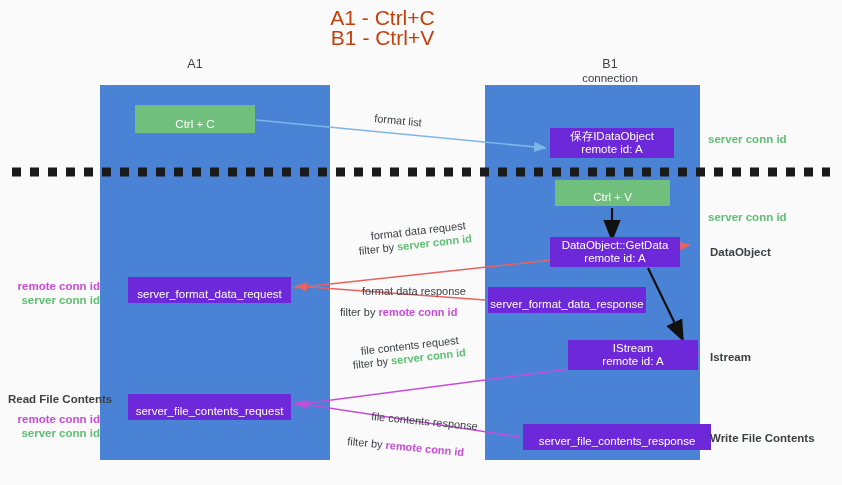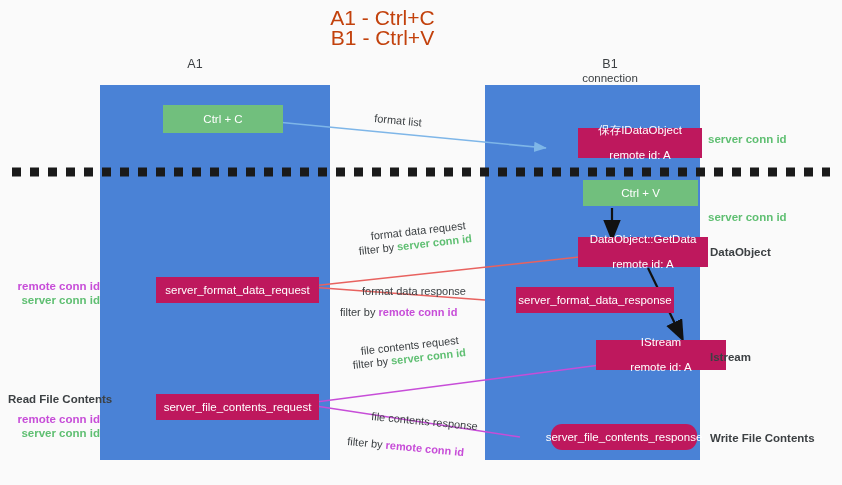--- a/index.html
+++ b/index.html
@@ -27,36 +27,36 @@
 
   .colhead{
     position:absolute;text-align:center;font-size:12.5px;line-height:14px;color:#3c4043;
   }
   #head-a1{left:125px;top:57px;width:140px;text-align:center;}
   #head-b1{left:540px;top:57px;width:140px;}
   .colhead .sub{font-size:11.5px;}
 
   .box{
     position:absolute;
-    display:flex;flex-direction:column;align-items:center;justify-content:center;
+    display:flex;flex-direction:column;align-items:center;justify-content:flex-end;
     color:#ffffff;font-size:11.5px;line-height:13px;text-align:center;
-    box-sizing:border-box;padding:2px 4px;margin-left:28px;
+    box-sizing:border-box;padding:2px 4px;
   }
   .green{background:#71bf7d;}
-  .orange{background:#be185d;gap:12px;}
+  .orange{background:#6d28d9;}
 
   #box-ctrlc{left:135px;top:105px;width:120px;height:28px;}
   #box-ctrlv{left:555px;top:180px;width:115px;height:26px;}
   #box-save-dataobject{left:550px;top:128px;width:124px;height:30px;}
   #box-getdata{left:550px;top:237px;width:130px;height:30px;}
   #box-istream{left:568px;top:340px;width:130px;height:30px;}
   #box-sfdreq{left:128px;top:277px;width:163px;height:26px;}
   #box-sfdres{left:488px;top:287px;width:158px;height:26px;}
   #box-sfcreq{left:128px;top:394px;width:163px;height:26px;}
-  #box-sfcres{left:523px;top:424px;width:146px;height:26px;border-radius:11px;}
+  #box-sfcres{left:523px;top:424px;width:188px;height:26px;}
 
   .sidelabel{
     position:absolute;font-size:11.5px;line-height:14px;white-space:nowrap;
   }
   .green-t{color:#5fbf72;font-weight:bold;}
   .purple-t{color:#c74dd8;font-weight:bold;}
   .plain-t{color:#3c4043;font-weight:bold;}
 
   #lbl-server-conn-1{left:708px;top:132px;}
   #lbl-server-conn-2{left:708px;top:210px;}

